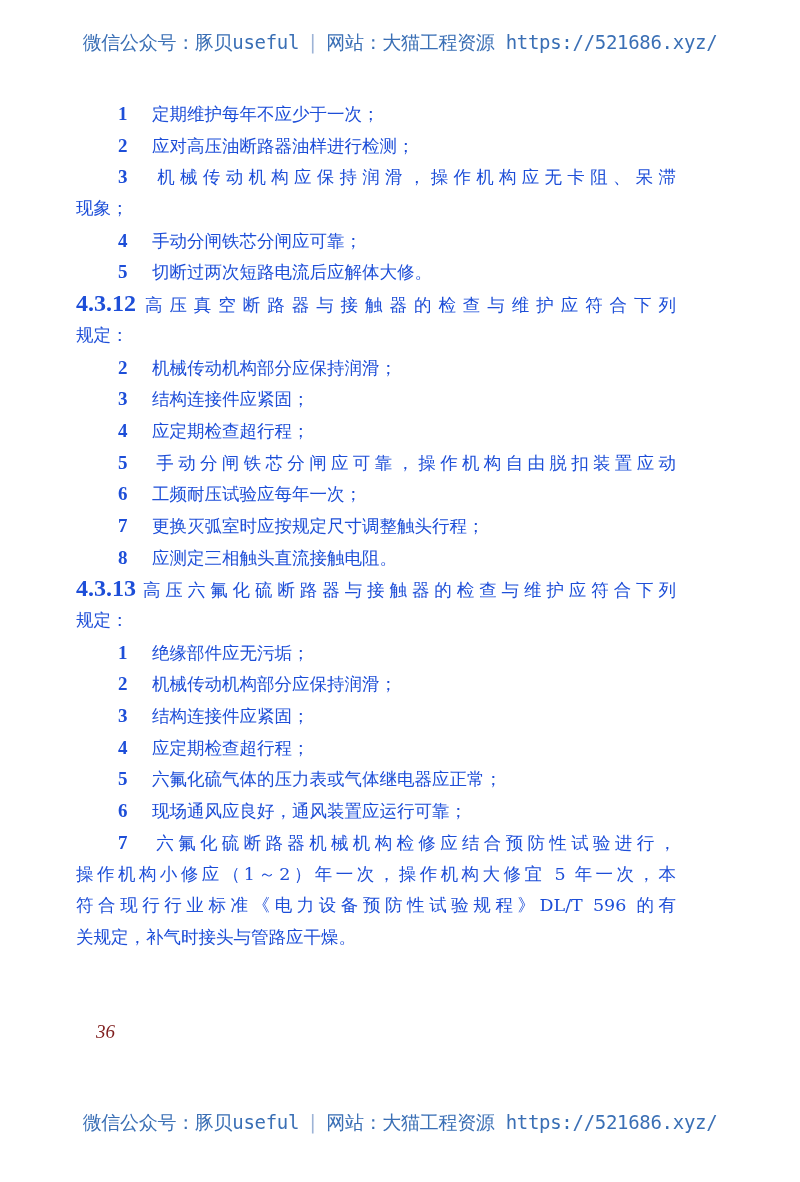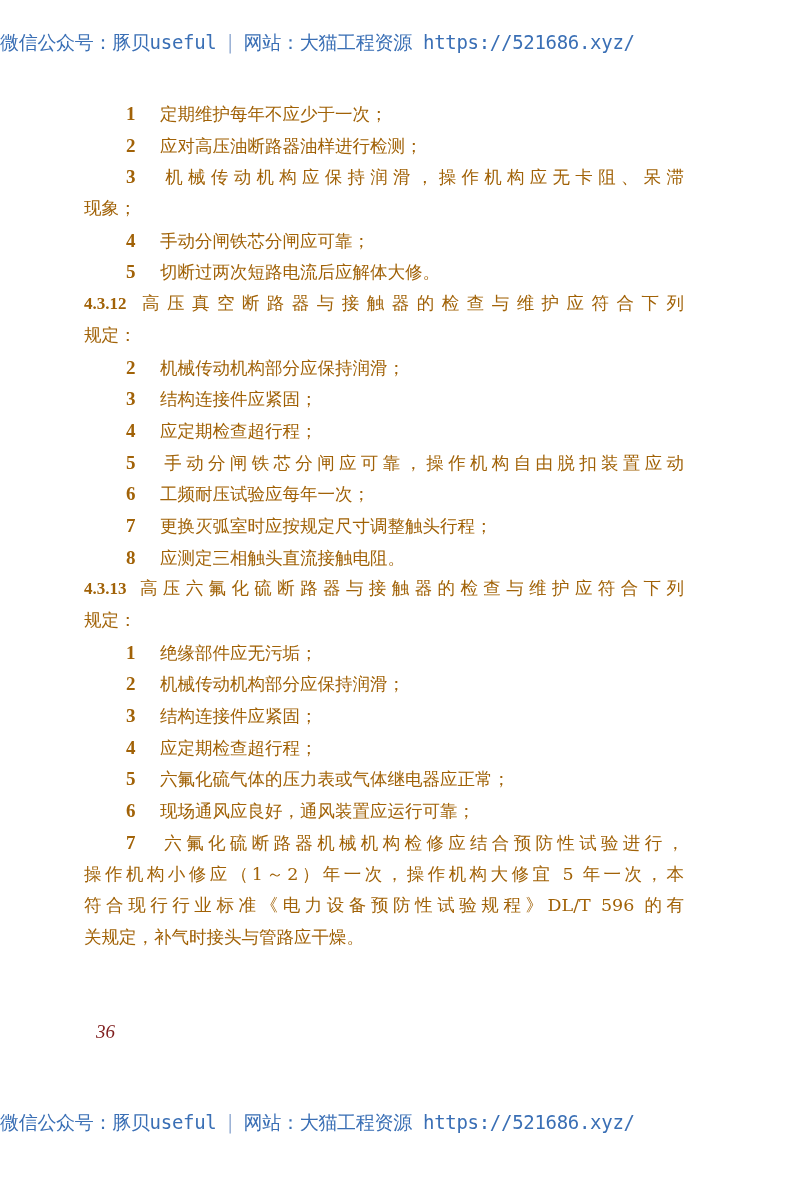--- a/index.html
+++ b/index.html
@@ -1,30 +1,30 @@
 <!DOCTYPE html>
 <html><head>
   <meta charset="utf-8">
   <style>
     html, body { margin: 0; padding: 0; background: #ffffff; }
     body { width: 800px; height: 1182px; position: relative; overflow: hidden; }
     .watermark {
-      position: absolute; left: 0; width: 800px; 
+      position: absolute; left: 0; width: 800px; text-align: center;
       font-family: "DejaVu Sans Mono", "Liberation Mono", monospace;
       font-size: 19px; color: #3a6fb5; white-space: nowrap; letter-spacing: -0.3px;
     }
     .watermark .sep { color: #9db3d6; margin: 0 8px; }
     .wm-top { top: 30px; }
     .wm-bottom { top: 1110px; }
-    .page { position: absolute; left: 84px; top: 98px; width: 600px;
-      font-family: "DejaVu Serif", "Liberation Serif", serif; color: #a16207; font-size: 17.5px; }
+    .page { position: absolute; left: 76px; top: 98px; width: 600px;
+      font-family: "DejaVu Serif", "Liberation Serif", serif; color: #1d4ed8; font-size: 17.5px; }
     .line { height: 31.7px; line-height: 31.7px; white-space: nowrap; }
     .item { padding-left: 42px; }
     .num { font-family: "Liberation Serif", serif; font-weight: bold; font-size: 19px; display: inline-block; width: 34px; }
-    .clause { font-family: "Liberation Serif", serif; font-weight: bold; font-size: 17px; display: inline-block; margin-right: 8px; }
+    .clause { font-family: "Liberation Serif", serif; font-weight: bold; font-size: 24px; display: inline-block; margin-right: 2px; }
     .just { text-align: justify; text-align-last: justify; }
     .cont { padding-left: 0; }
     .pageno { position: absolute; left: 96px; top: 1021px;
       font-family: "Liberation Serif", serif; font-style: italic; font-size: 19px; color: #7f1d1d; }
   </style>
 </head>
 <body>
 
 <div class="watermark wm-top">
   <span>微信公众号：豚贝useful</span><span class="sep">|</span><span>网站：大猫工程资源 https://521686.xyz/</span>

